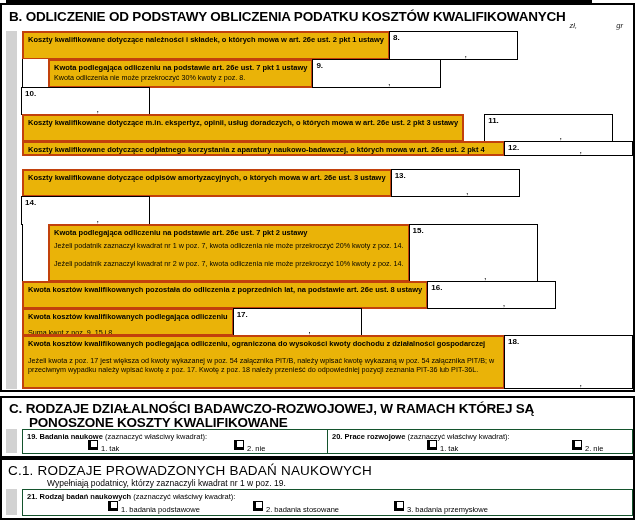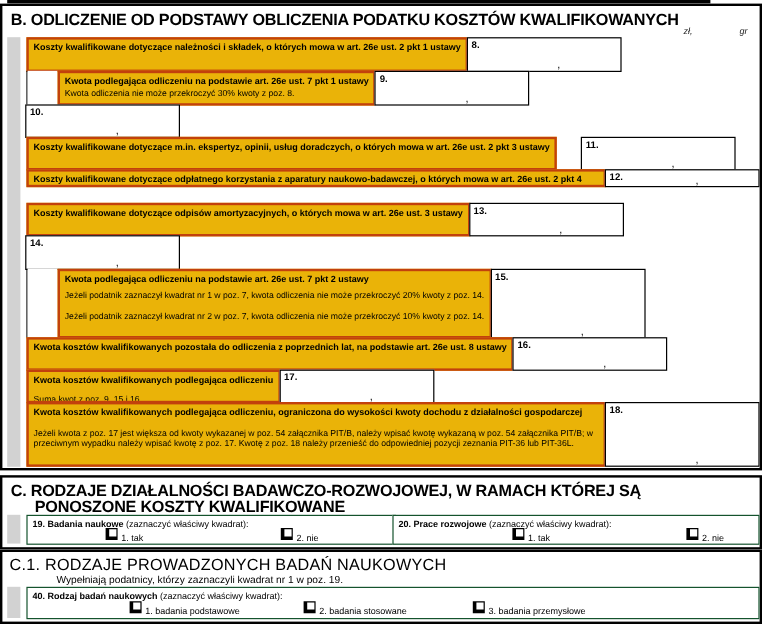--- a/index.html
+++ b/index.html
@@ -138,21 +138,21 @@
       </div>
       <div class="amt">
         <div class="n">16.</div>
         <div class="comma">,</div>
       </div>
     </div>
 
     <div class="row" style="top:303px;height:28px;">
       <div class="lbl gap6">
         <div class="t">Kwota kosztów kwalifikowanych podlegająca odliczeniu</div>
-        <div class="d">Suma kwot z poz. 9, 15 i 16.</div>
+        <div class="d">Suma kwot z poz. 9, 15 i 8.</div>
       </div>
       <div class="amt">
         <div class="n">17.</div>
         <div class="comma">,</div>
       </div>
     </div>
 
     <div class="row" style="top:330px;height:54px;">
       <div class="lbl gap8">
         <div class="t">Kwota kosztów kwalifikowanych podlegająca odliczeniu, ograniczona do wysokości kwoty dochodu z działalności gospodarczej</div>
@@ -203,21 +203,21 @@
     </div>
   </div>
 
   <div class="block block-c1">
     <div class="sec-title-plain" style="left:6px;top:3px;">C.1. RODZAJE PROWADZONYCH BADAŃ NAUKOWYCH</div>
     <div class="c1-sub" style="left:45px;top:18px;">Wypełniają podatnicy, którzy zaznaczyli kwadrat  nr 1 w poz. 19.</div>
     <div class="gray-strip" style="top:29px;height:26px;"></div>
 
     <div class="fieldcell" style="left:20px;top:29px;width:609px;height:25px;">
       <div class="fieldhead">
-        <span class="fh-b">40. Rodzaj badań naukowych</span>
+        <span class="fh-b">21. Rodzaj badań naukowych</span>
         <span class="fh-n"> </span>
         <span class="fh-n">(zaznaczyć właściwy kwadrat):</span>
       </div>
     </div>
     <div class="opt" style="left:106px;top:41px;">
       <span class="cbx"></span>
       <span class="ol">1. badania podstawowe</span>
     </div>
     <div class="opt" style="left:251px;top:41px;">
       <span class="cbx"></span>

